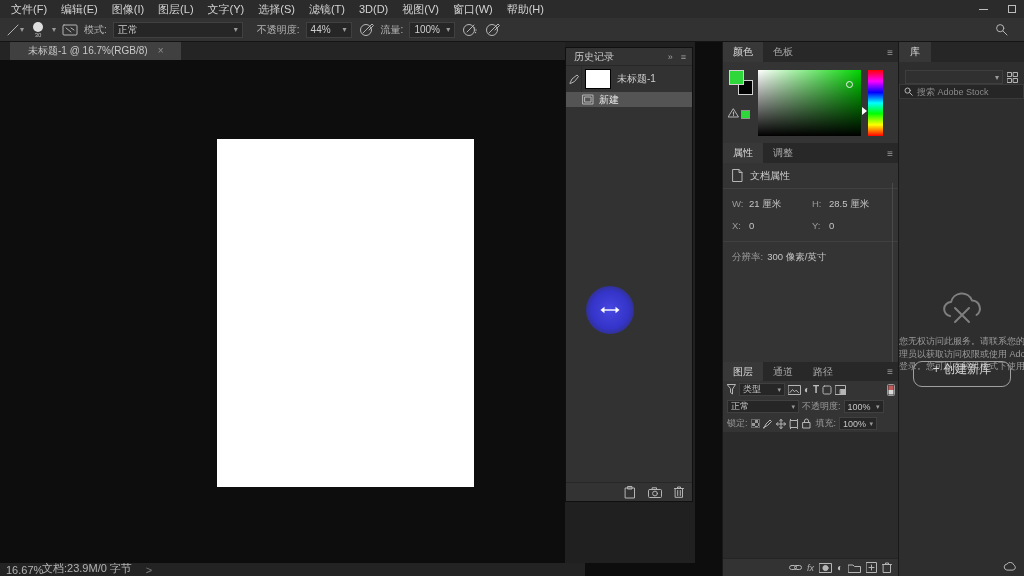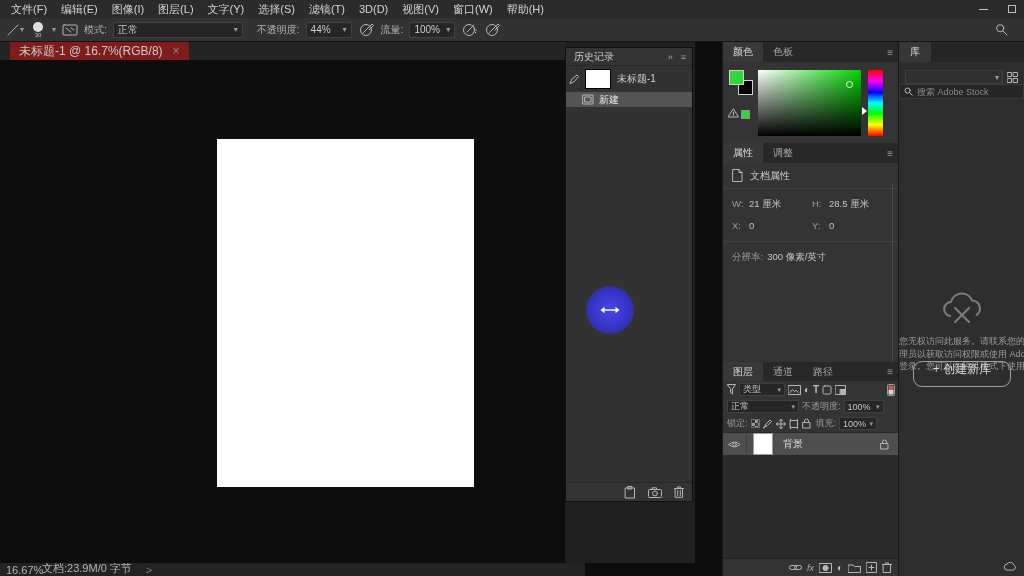--- a/index.html
+++ b/index.html
@@ -23,21 +23,21 @@
   .dd{background:#262626;border:1px solid #404040;height:16px;display:flex;align-items:center;padding:0 4px;color:#cfcfcf}
   .dd .car{margin-left:auto;color:#9a9a9a;font-size:8px;padding-left:4px}
   .olabel{color:#b4b4b4;white-space:nowrap}
   #brushpreview{display:flex;flex-direction:column;align-items:center;width:16px}
   #brushpreview .bp{width:10px;height:10px;border-radius:50%;background:#dedede}
   #brushpreview .bs{font-size:6px;color:#c0c0c0;line-height:6px}
   .caret{color:#9a9a9a;font-size:8px}
 
   
   #tabbar{left:0;top:42px;width:695px;height:18px;background:#242424;display:flex;align-items:flex-end}
-  #doctab{margin-left:10px;background:#7f1d1d;height:18px;line-height:18px;padding:0 9px;font-size:12px;
+  #doctab{margin-left:10px;background:#404040;height:18px;line-height:18px;padding:0 18px;font-size:10px;
           color:#c9c9c9;display:flex;align-items:center;gap:10px;white-space:nowrap}
   #doctab .x{color:#8f8f8f}
 
   
   #canvas{left:0;top:60px;width:695px;height:503px;background:#0d0d0d}
   #docwhite{left:217px;top:79px;width:257px;height:348px;background:#fff}
   #cursor{left:586px;top:286px;width:48px;height:48px;border-radius:50%;
           background:radial-gradient(circle,#4747e2 0%,#3434c9 55%,rgba(44,44,190,.45) 82%,rgba(44,44,190,0) 100%);
           display:flex;align-items:center;justify-content:center}
 
@@ -425,34 +425,20 @@
               <rect x="1" y="4.5" width="7" height="5.5"></rect>
               <path d="M2.5 4.5 V3 a2 2 0 0 1 4 0 V4.5"></path>
             </svg>
           <span class="slab" style="margin-left:2px">填充:</span>
           <span class="sdd" style="width:38px">
             <span>100%</span>
               <span class="car">▾</span>
           </span>
         </div>
       </div>
-      <div id="layerrow">
-        <span id="eyecell">
-          <svg class="ic" width="13" height="9" viewBox="0 0 13 9">
-              <path d="M1 4.5 Q6.5 -0.5 12 4.5 Q6.5 9.5 1 4.5 Z"></path>
-              <circle cx="6.5" cy="4.5" r="1.8"></circle>
-            </svg>
-        </span>
-        <span id="lthumb"></span>
-        <span id="lname">背景</span>
-        <svg id="llock" class="ic" width="9" height="11" viewBox="0 0 9 11">
-            <rect x="1" y="4.5" width="7" height="5.5"></rect>
-            <path d="M2.5 4.5 V3 a2 2 0 0 1 4 0 V4.5"></path>
-          </svg>
-      </div>
       <div id="lempty"></div>
       <div id="lfoot">
         <svg class="ic" width="13" height="7" viewBox="0 0 13 7">
             <rect x="0.5" y="1.5" width="7" height="4" rx="2"></rect>
             <rect x="5.5" y="1.5" width="7" height="4" rx="2"></rect>
           </svg>
         <span id="fxtxt">fx</span>
         <svg class="ic" width="13" height="10" viewBox="0 0 13 10">
             <rect x="0.5" y="0.5" width="12" height="9"></rect>
             <circle cx="6.5" cy="5" r="2.6" fill="#b5b5b5"></circle>

